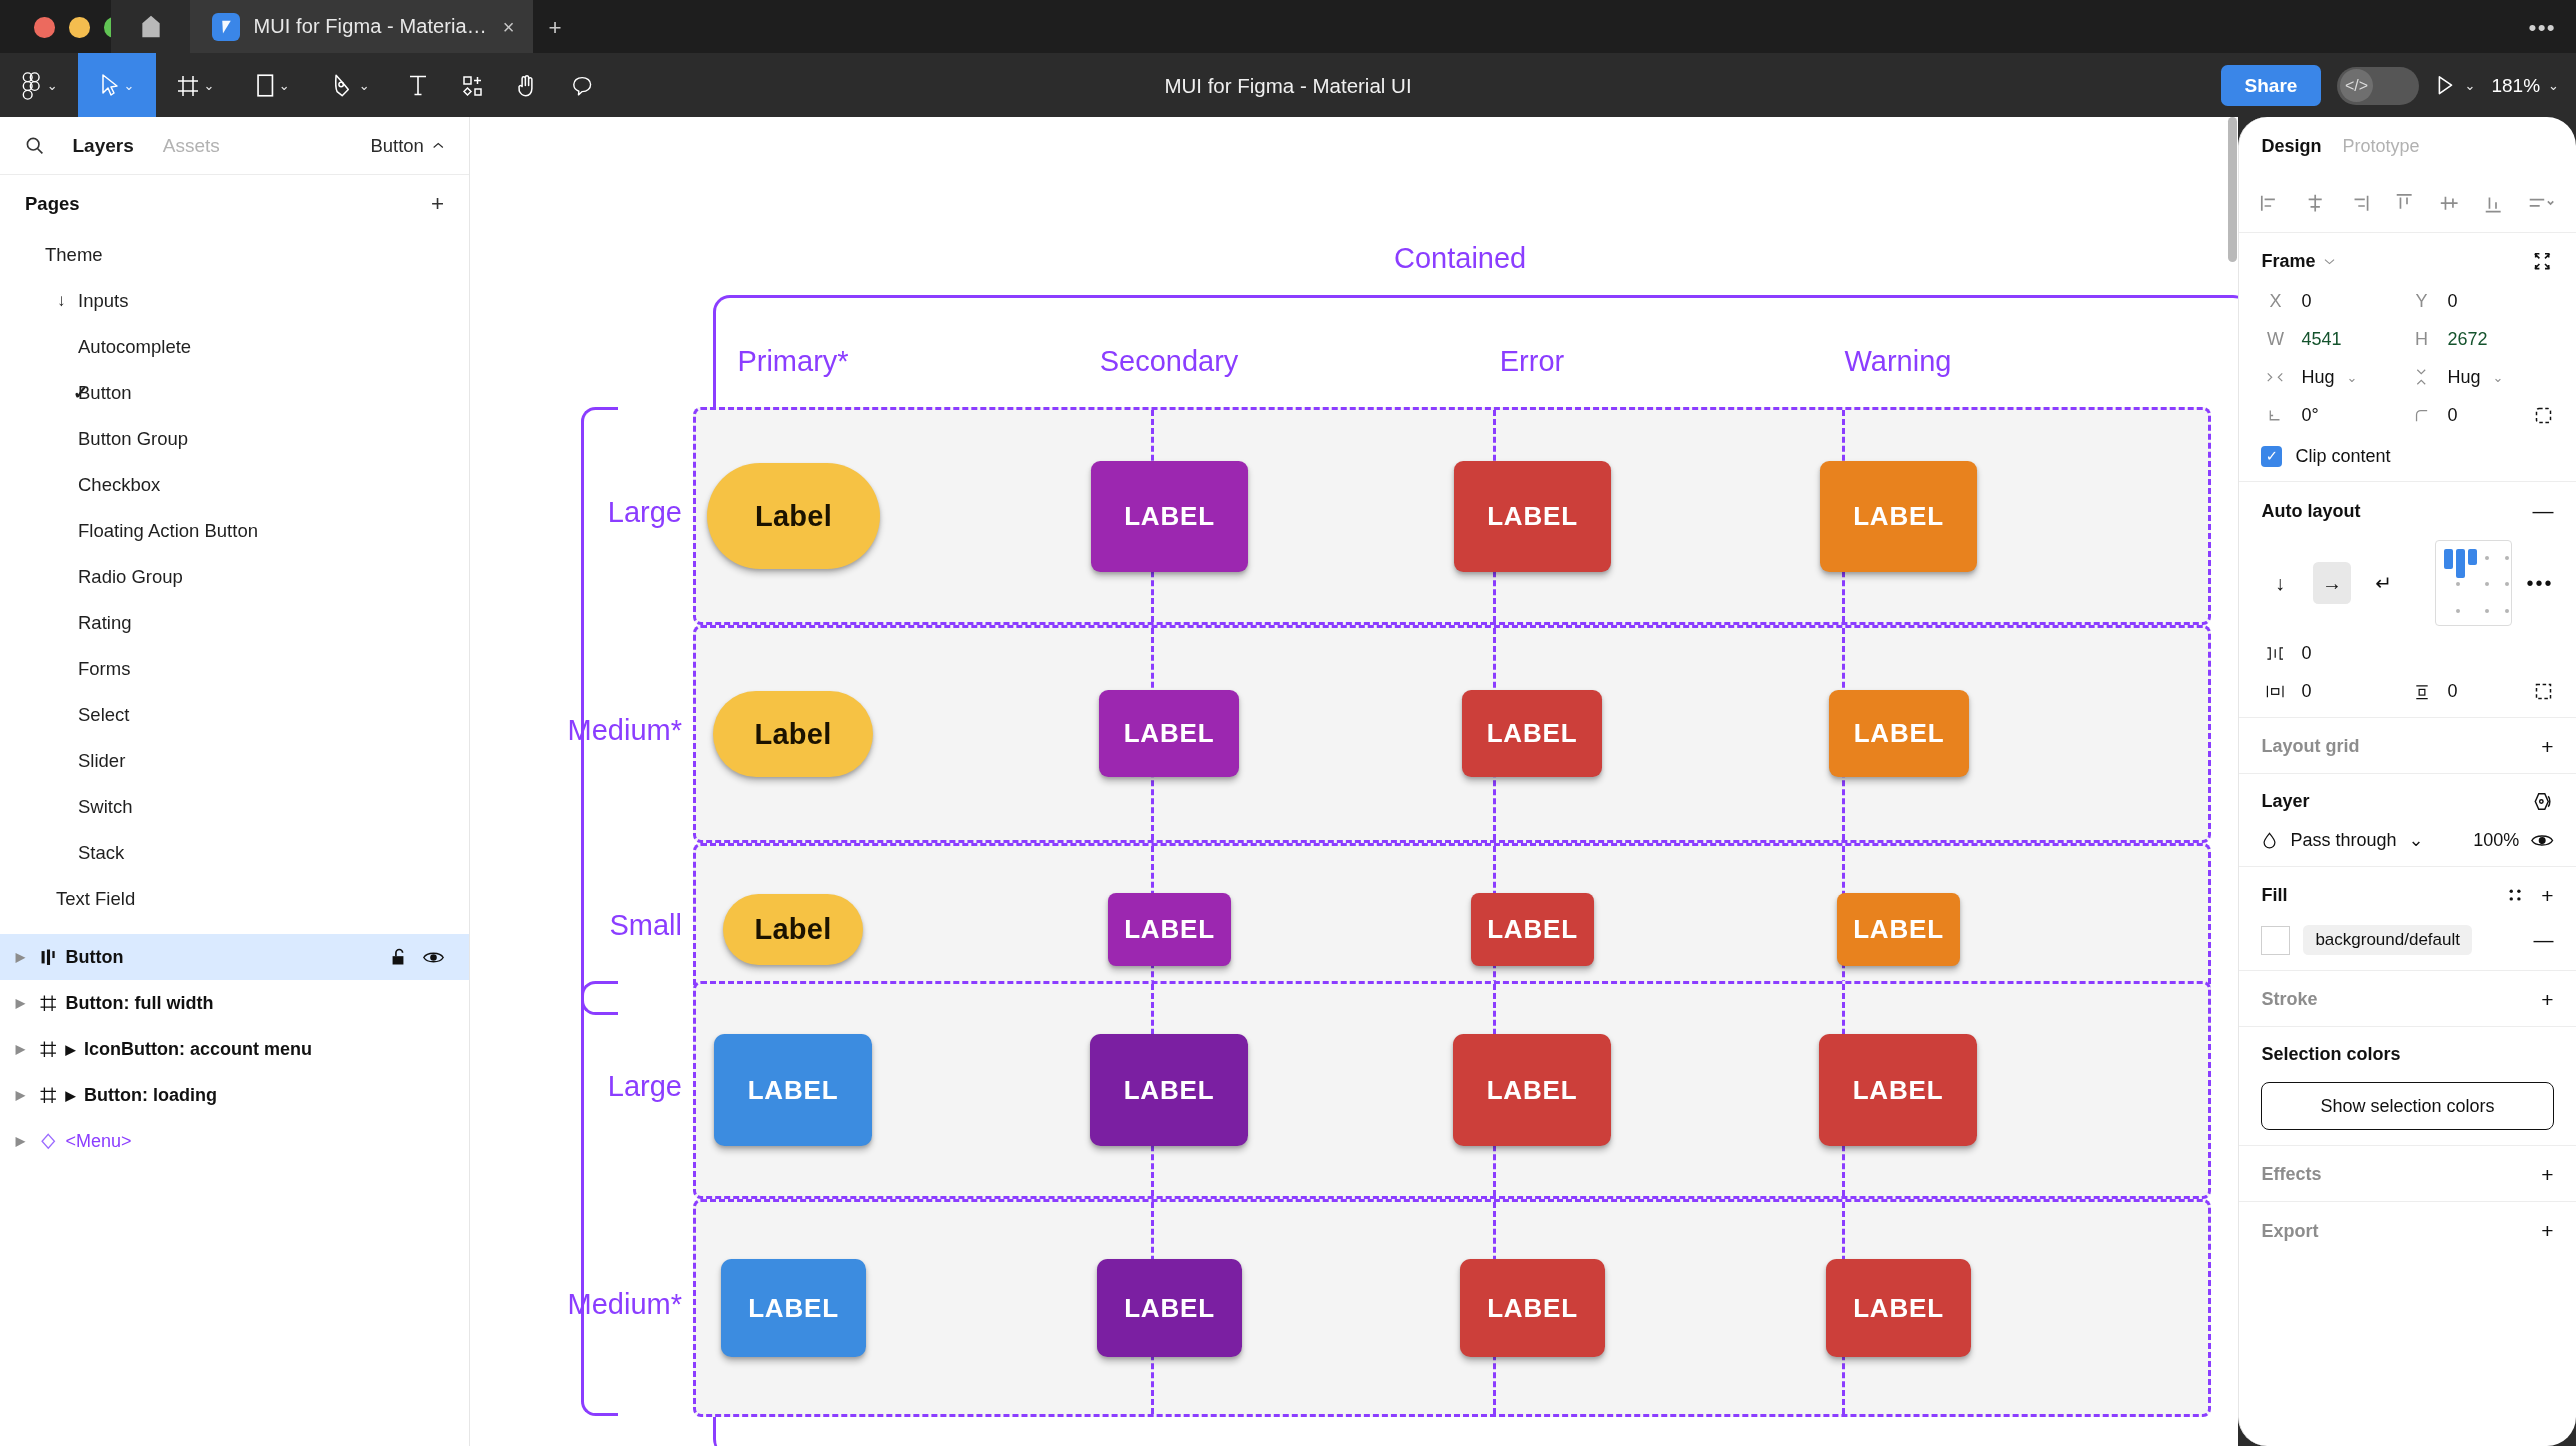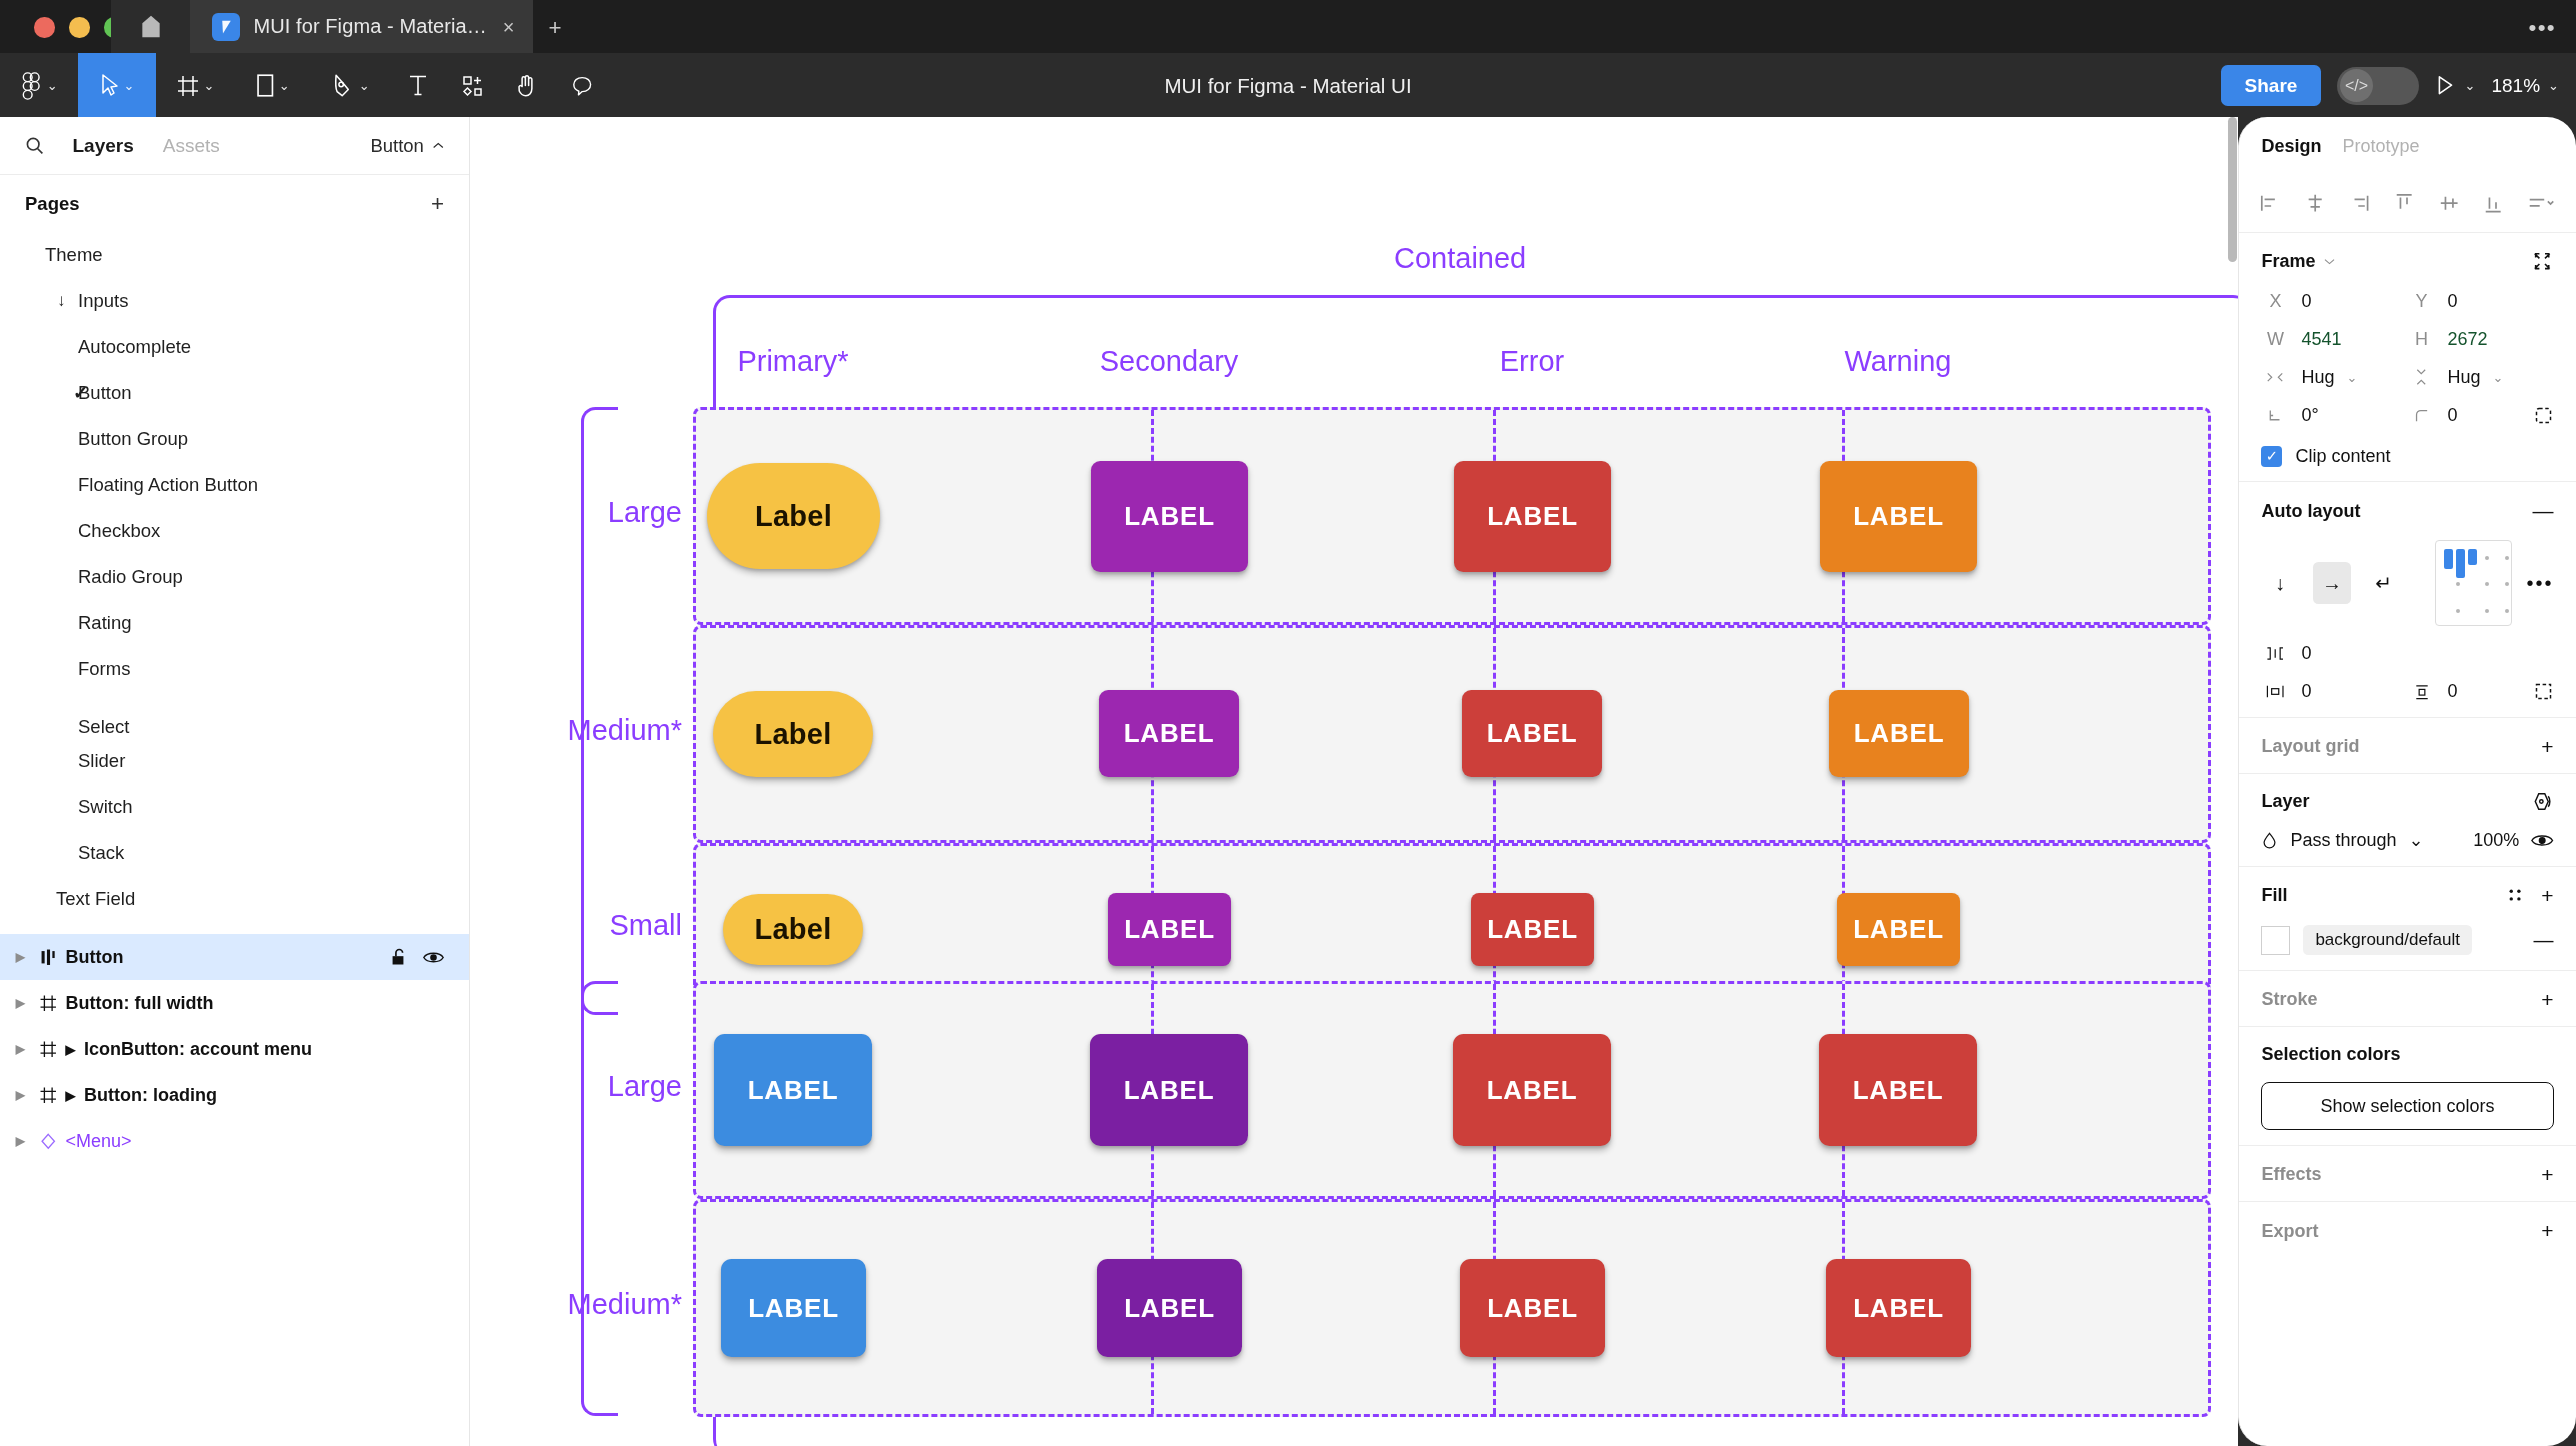--- a/index.html
+++ b/index.html
@@ -377,35 +377,35 @@
         <span>Autocomplete</span>
       </div>
       <div class="page-item" style="padding-left: 78px;">
         <span class="check">✓</span>
         <span>Button</span>
       </div>
       <div class="page-item" style="padding-left: 78px;">
         <span>Button Group</span>
       </div>
       <div class="page-item" style="padding-left: 78px;">
+        <span>Checkbox</span>
+      </div>
+      <div class="page-item" style="padding-left: 78px;">
         <span>Floating Action Button</span>
-      </div>
-      <div class="page-item" style="padding-left: 78px;">
-        <span>Checkbox</span>
       </div>
       <div class="page-item" style="padding-left: 78px;">
         <span>Radio Group</span>
       </div>
       <div class="page-item" style="padding-left: 78px;">
         <span>Rating</span>
       </div>
       <div class="page-item" style="padding-left: 78px; align-items: center;">
         <span>Forms</span>
       </div>
-      <div class="page-item" style=" align-items: flex-end;">
+      <div class="page-item" style="">
         <span>Select</span>
       </div>
       <div class="page-item" style="padding-left: 78px;">
         <span>Slider</span>
       </div>
       <div class="page-item" style="padding-left: 78px;">
         <span>Switch</span>
       </div>
       <div class="page-item" style="padding-left: 78px;">
         <span>Stack</span>

